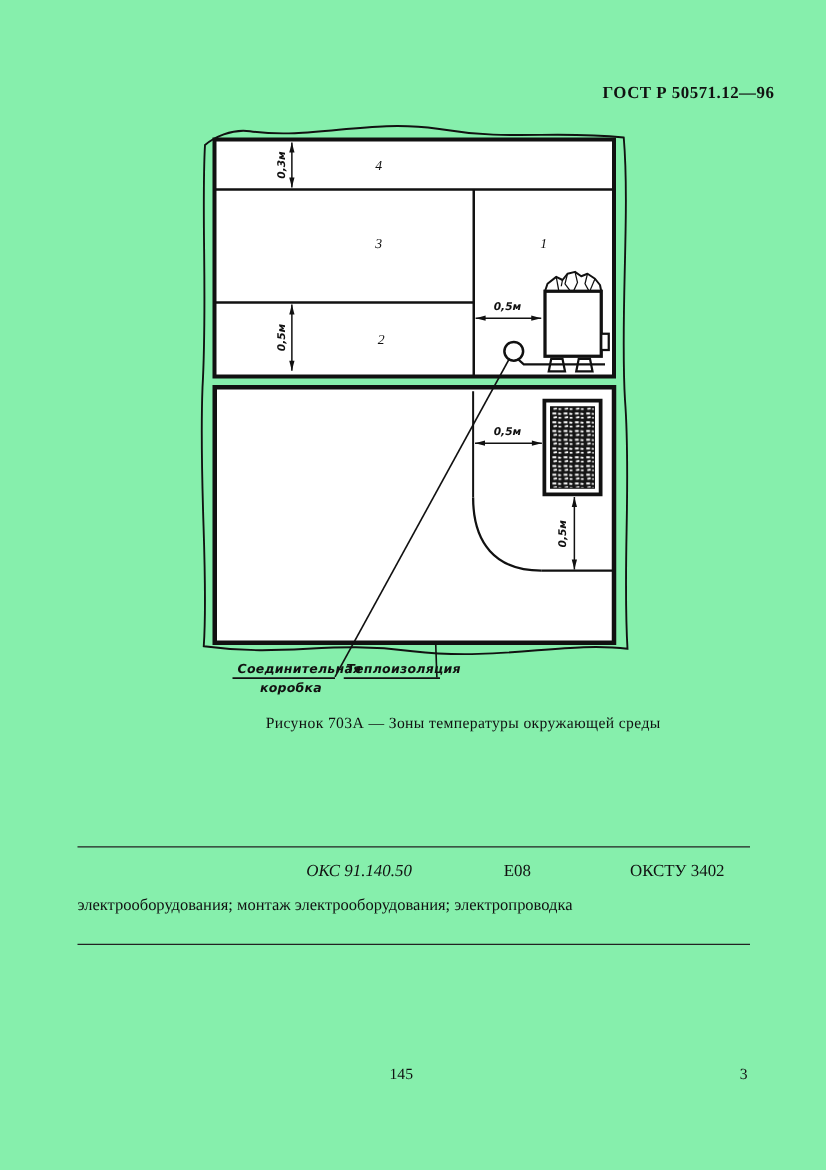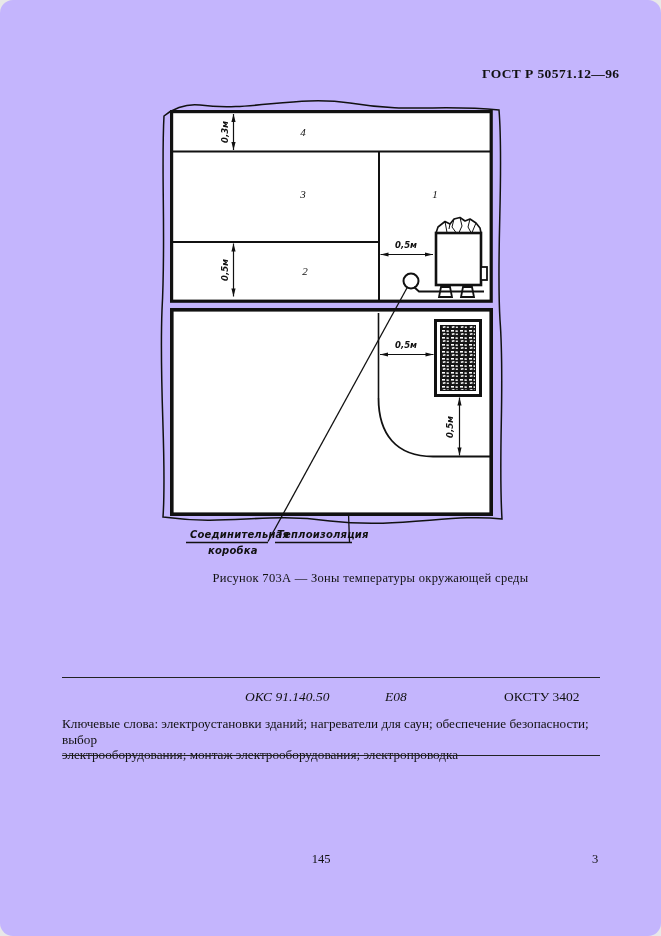--- a/index.html
+++ b/index.html
@@ -1,34 +1,34 @@
 <!DOCTYPE html>
 <html><head>
 <meta charset="utf-8">
 <style>
   html,body{margin:0;padding:0;background:#e8e8e8;}
   .page{
-    position:relative;width:661px;height:936px;background:#c4b5fd;
-    font-family:"Liberation Serif", serif;color:#111;overflow:hidden;border-radius:13px;
+    position:relative;width:661px;height:936px;background:#86efac;
+    font-family:"Liberation Serif", serif;color:#111;overflow:hidden;
   }
   .doc-code{
     position:absolute;left:482px;top:66px;
     font-size:13.5px;font-weight:bold;letter-spacing:0.4px;white-space:nowrap;
   }
   .figure-svg{position:absolute;left:148px;top:88px;}
   .fig-caption{
     position:absolute;left:0;top:571px;width:661px;text-align:center;
     font-size:12.5px;letter-spacing:0.3px;margin-left:40px;
   }
   .rule{position:absolute;left:62px;width:538px;height:1px;background:#222;}
   .rule-top{top:677px;}
   .rule-bottom{top:755px;}
   .codes{position:absolute;left:0;top:689px;width:661px;font-size:13.5px;}
   .codes .oks{position:absolute;left:245px;top:0;white-space:nowrap;font-style:italic;}
-  .codes .grp{position:absolute;left:385px;top:0;white-space:nowrap;font-style:italic;}
+  .codes .grp{position:absolute;left:403px;top:0;white-space:nowrap;}
   .codes .okstu{position:absolute;left:504px;top:0;white-space:nowrap;}
   .keywords{
     position:absolute;left:62px;top:716px;width:545px;
     font-size:13.2px;line-height:15.6px;
   }
   .pagenum-center{position:absolute;left:300px;top:852px;width:42px;text-align:center;font-size:12.5px;font-family:Liberation Serif, serif;}
   .pagenum-right{position:absolute;left:588px;top:852px;width:14px;text-align:center;font-size:12.5px;}
 
   
   text{fill:#111;}
@@ -157,21 +157,20 @@
 
   <div class="rule rule-top"></div>
 
   <div class="codes">
     <span class="oks">ОКС 91.140.50</span>
     <span class="grp">Е08</span>
     <span class="okstu">ОКСТУ 3402</span>
   </div>
 
   <div class="keywords">
-    <span style="display:block">Ключевые слова: электроустановки зданий; нагреватели для саун; обеспечение безопасности; выбор</span>
     <span style="display:block">электрооборудования; монтаж электрооборудования; электропроводка</span>
   </div>
 
   <div class="rule rule-bottom"></div>
 
   <div class="pagenum-center">145</div>
   <div class="pagenum-right">3</div>
 
 </div>
 

